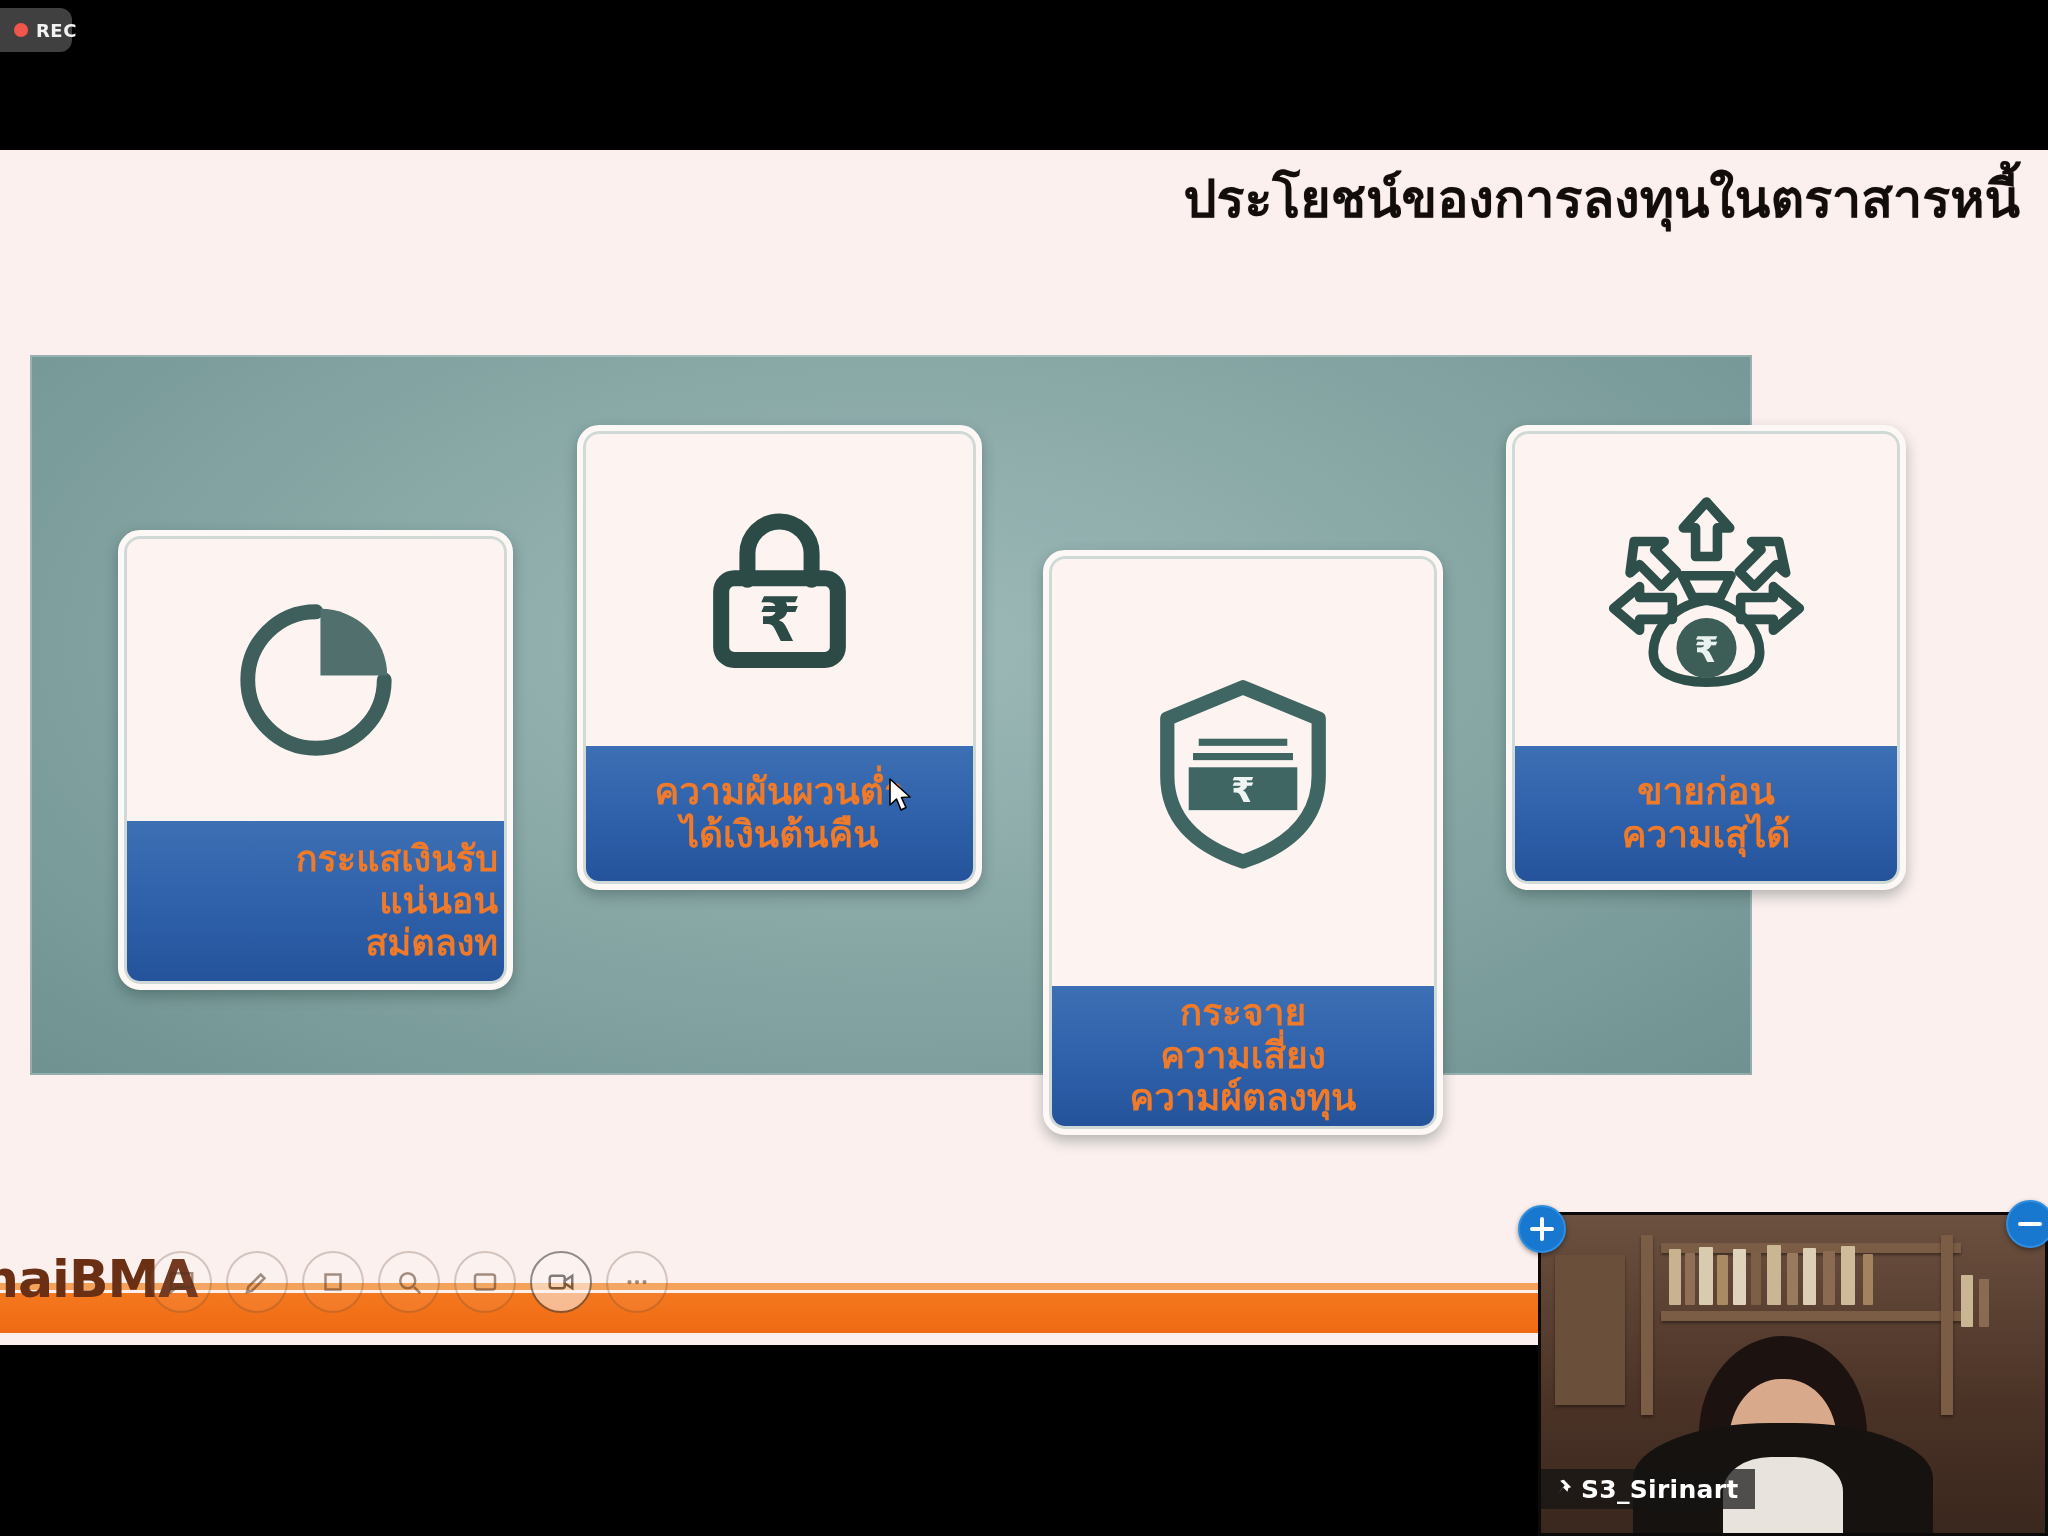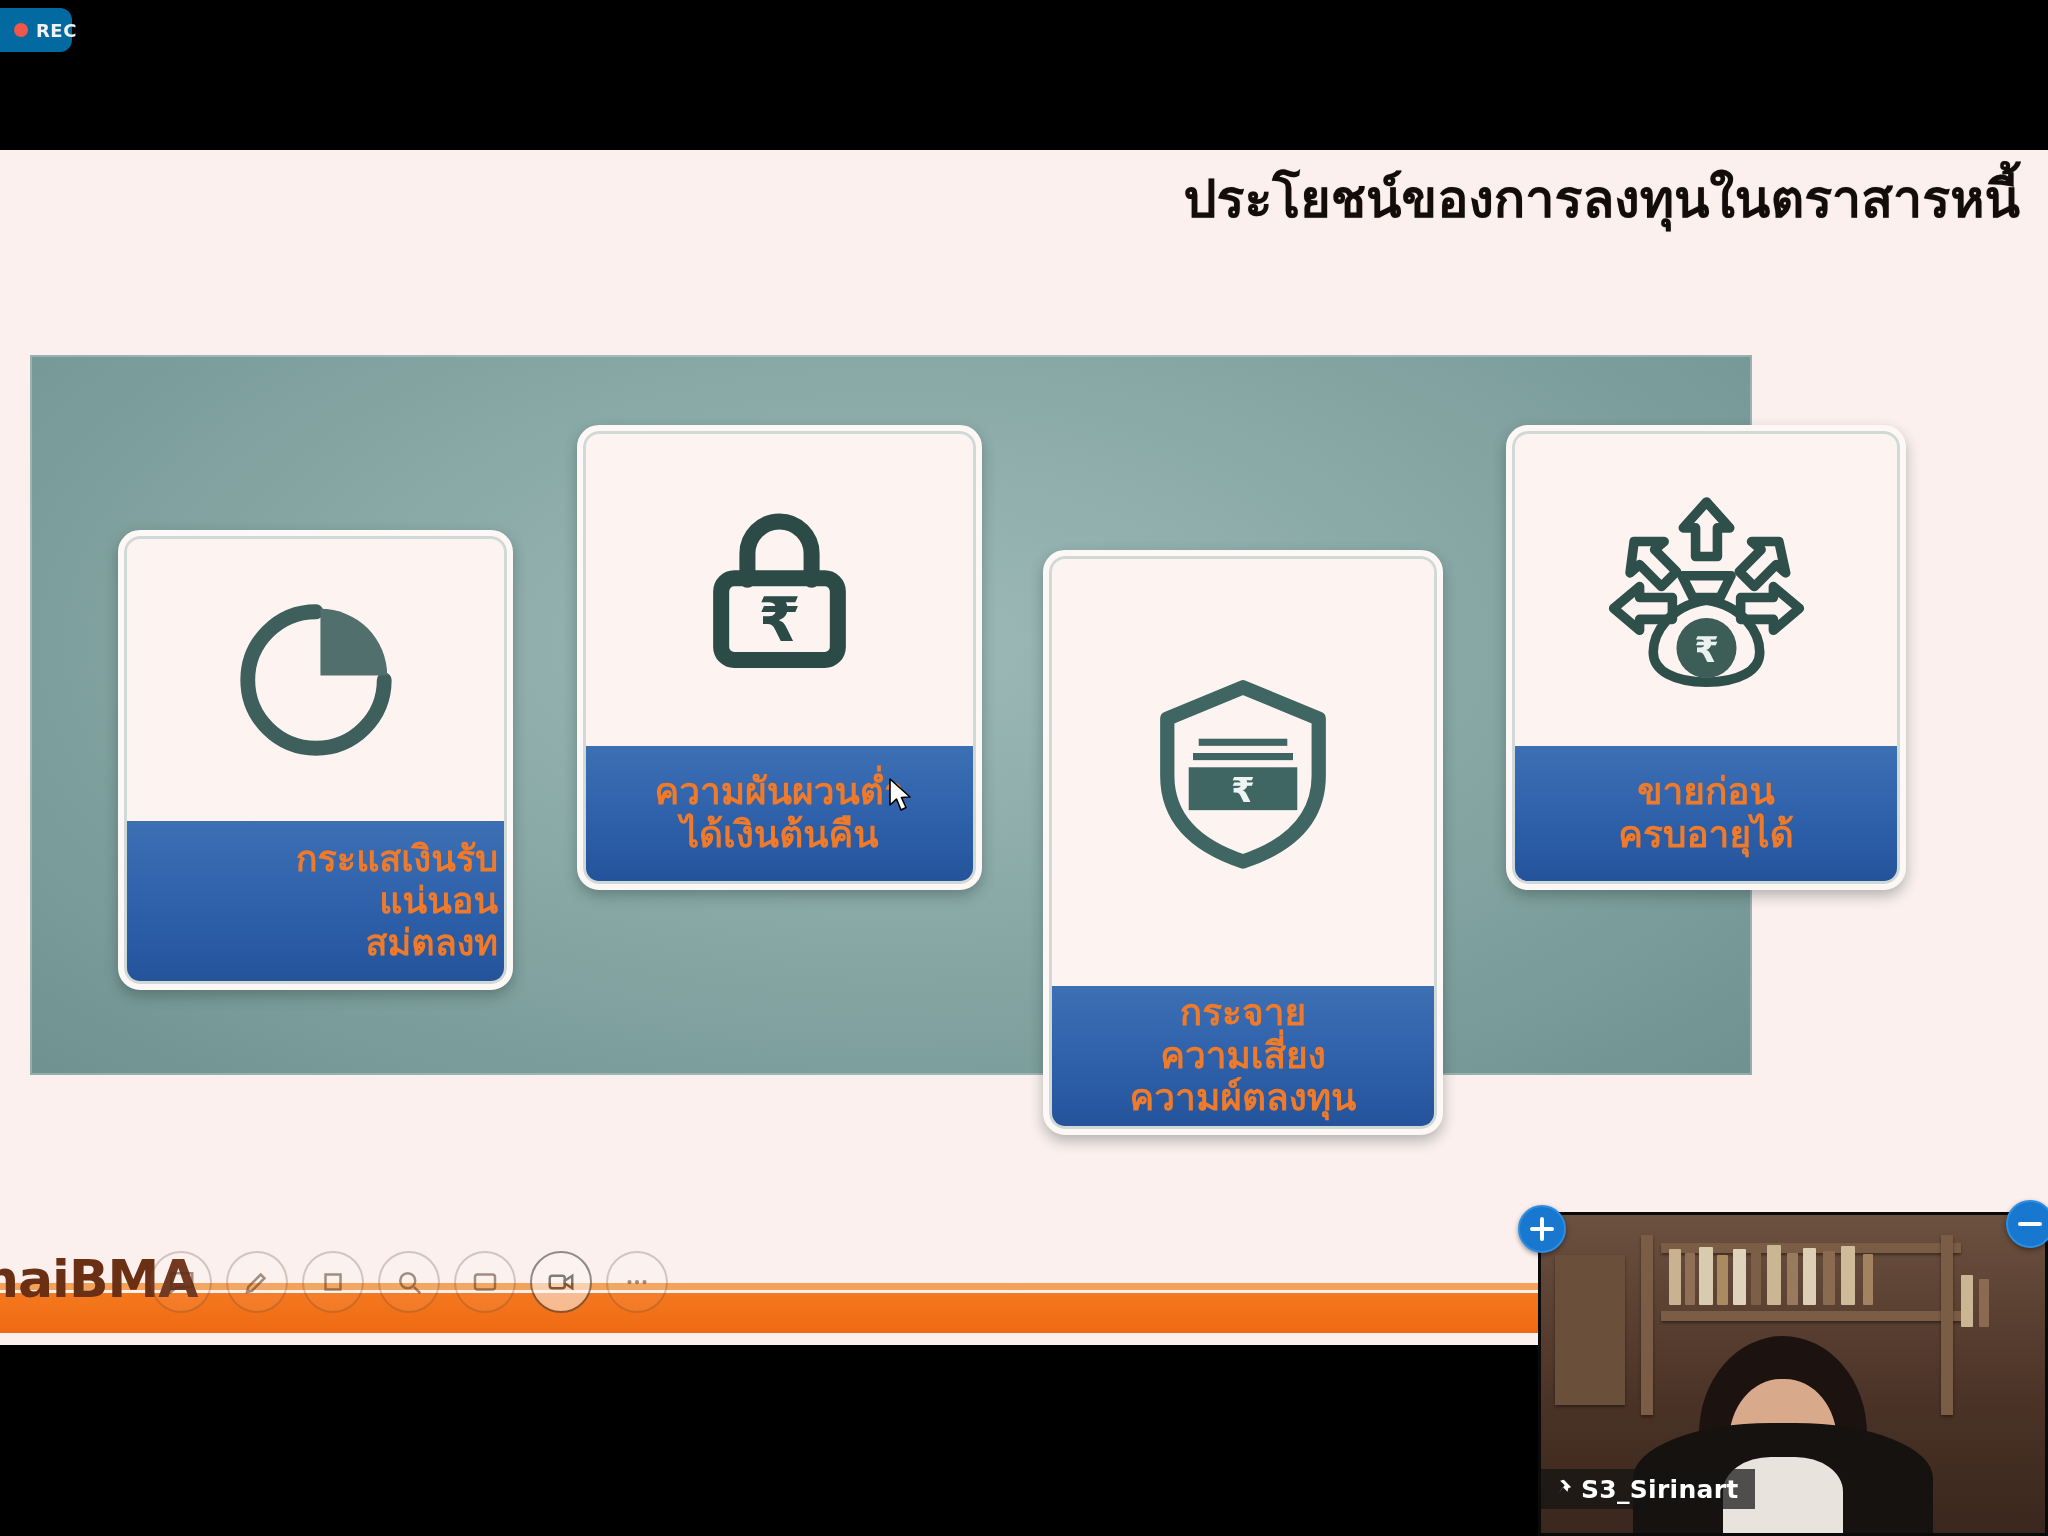--- a/index.html
+++ b/index.html
@@ -2,21 +2,21 @@
 <html><head>
 <meta charset="utf-8">
 <style>
   html,body{margin:0;padding:0;background:#000;}
   body{width:2048px;height:1536px;overflow:hidden;font-family:"DejaVu Sans","Liberation Sans",sans-serif;}
 
   #screen{position:relative;width:2048px;height:1536px;background:#000;overflow:hidden;}
 
   
   .rec-badge{position:absolute;left:0;top:8px;width:72px;height:44px;
-    background:#0369a1;border-radius:0 12px 12px 0;display:flex;align-items:center;gap:8px;
+    background:#404040;border-radius:0 12px 12px 0;display:flex;align-items:center;gap:8px;
     padding-left:14px;box-sizing:border-box;z-index:40;}
   .rec-dot{width:14px;height:14px;border-radius:50%;background:#f0564a;flex:0 0 auto;}
   .rec-label{color:#f2f2f2;font-size:18px;font-weight:bold;letter-spacing:.5px;}
 
   
   .slide{position:absolute;left:0;top:150px;width:2048px;height:1160px;background:#fbf0ee;overflow:hidden;}
 
   .slide-title{position:absolute;right:28px;top:20px;width:1400px;text-align:right;
     font-family:"DejaVu Sans","Liberation Sans",sans-serif;
     font-size:52px;font-weight:bold;color:#120c0b;white-space:nowrap;line-height:1.15;
@@ -189,21 +189,21 @@
               <path d="M7 86 L26 70 V78 H50 V94 H26 V102 Z"></path>
               <path d="M57 62 H93 L85 78 H65 Z"></path>
             </g>
             <path d="M75 80 C48 84 36 104 36 118 C36 132 52 140 75 140 C98 140 114 132 114 118 C114 104 102 84 75 80 Z" fill="none" stroke="#2f4f4a" stroke-width="7"></path>
             <circle cx="75" cy="115" r="22" fill="#3d5d57"></circle>
             <text x="75" y="125" font-size="26" font-weight="bold" fill="#eaf2ef" text-anchor="middle" font-family="DejaVu Sans, sans-serif">₹</text>
           </svg>
         </div>
         <div class="card-label">
           <span>ขายก่อน</span>
-          <span>ครบอายุได้</span>
+          <span>ความเสุได้</span>
         </div>
       </div>
     </div>
 
     <div class="banner">
       <div class="banner-text">ลงทุนได้ทั้งทางตรง และทางอ้อมผ่านกองทุนรวม</div>
     </div>
   </div>
 
   <div class="brand-strip">

